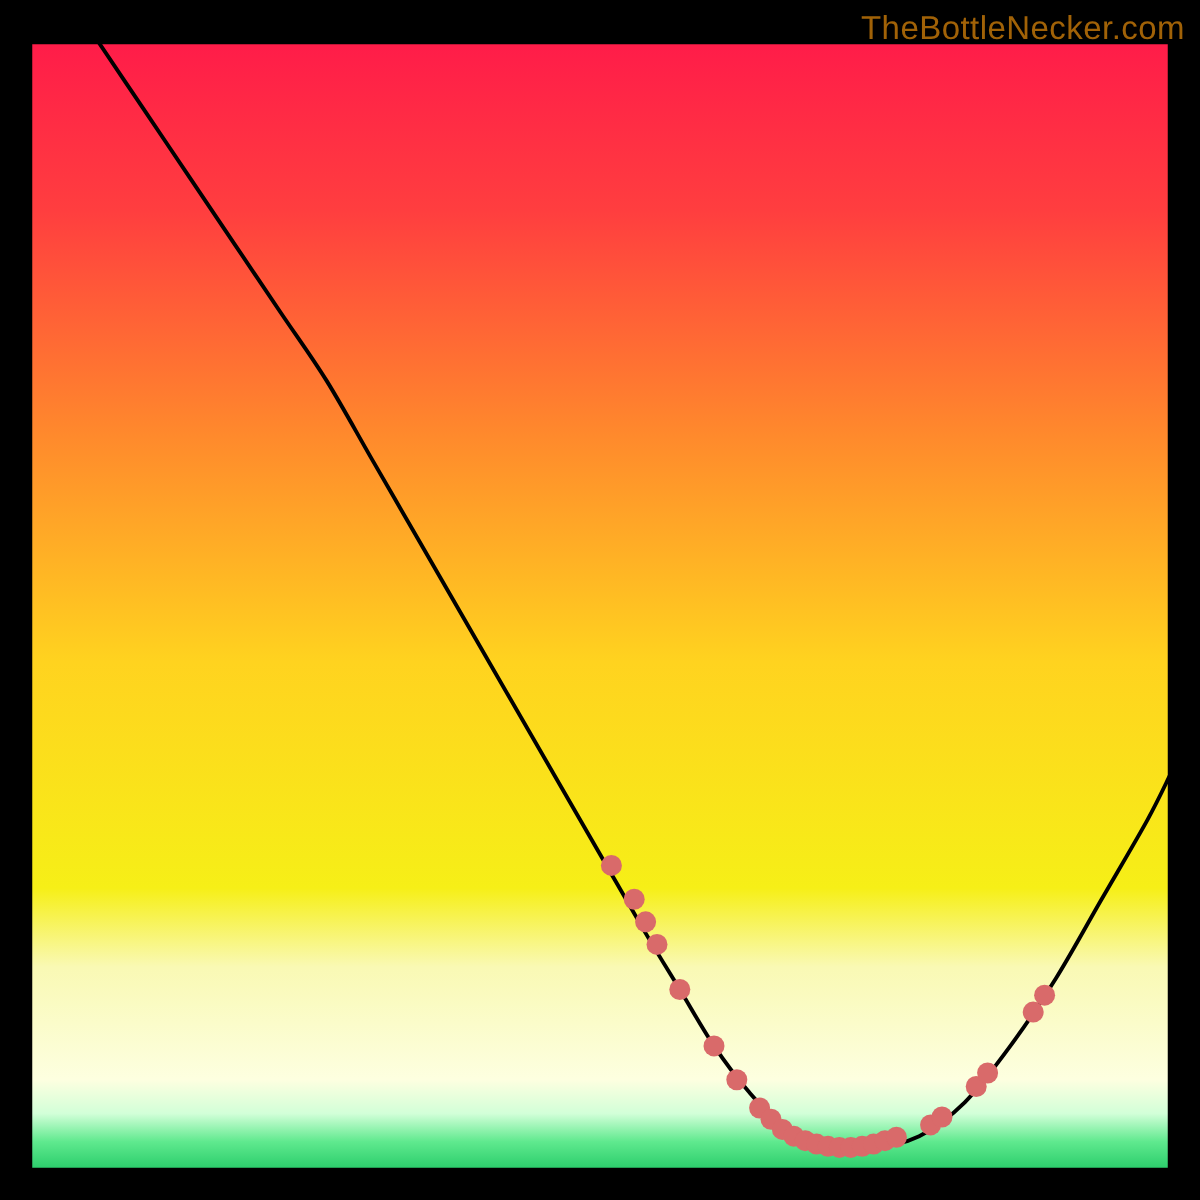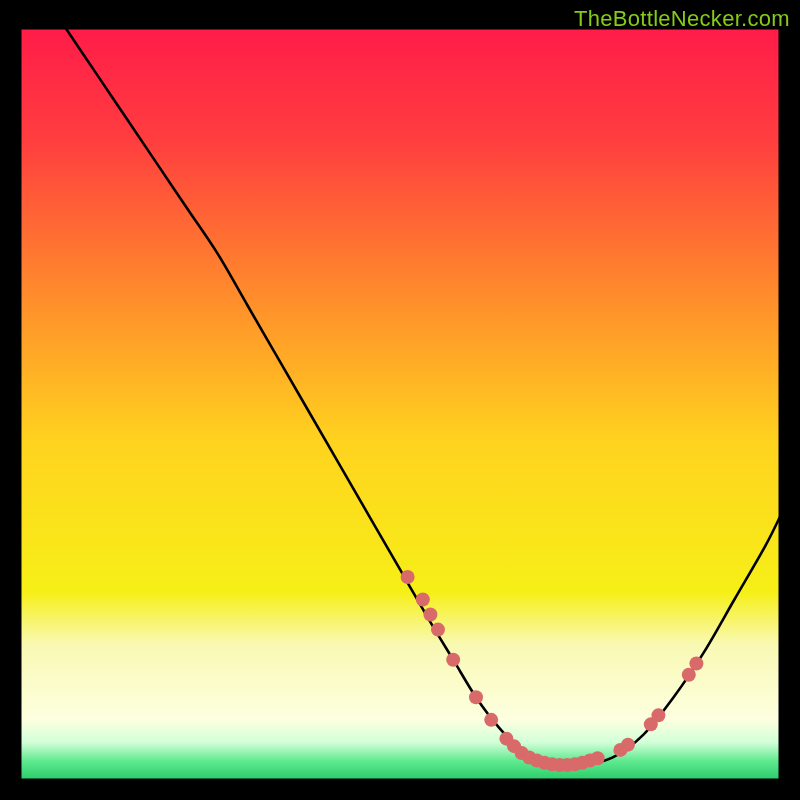--- a/index.html
+++ b/index.html
@@ -14,21 +14,21 @@
   .stage {
     position: relative;
     width: 800px;
     height: 800px;
     background: #000;
   }
   .watermark {
     position: absolute;
     top: 6px;
     right: 10px;
-    color: #84cc16;
+    color: #a16207;
     font-size: 22px;
     font-weight: 500;
     letter-spacing: 0.3px;
     z-index: 50;
     user-select: none;
   }
   .plot-outer {
     position: absolute;
     left: 20px;
     top: 28px;

